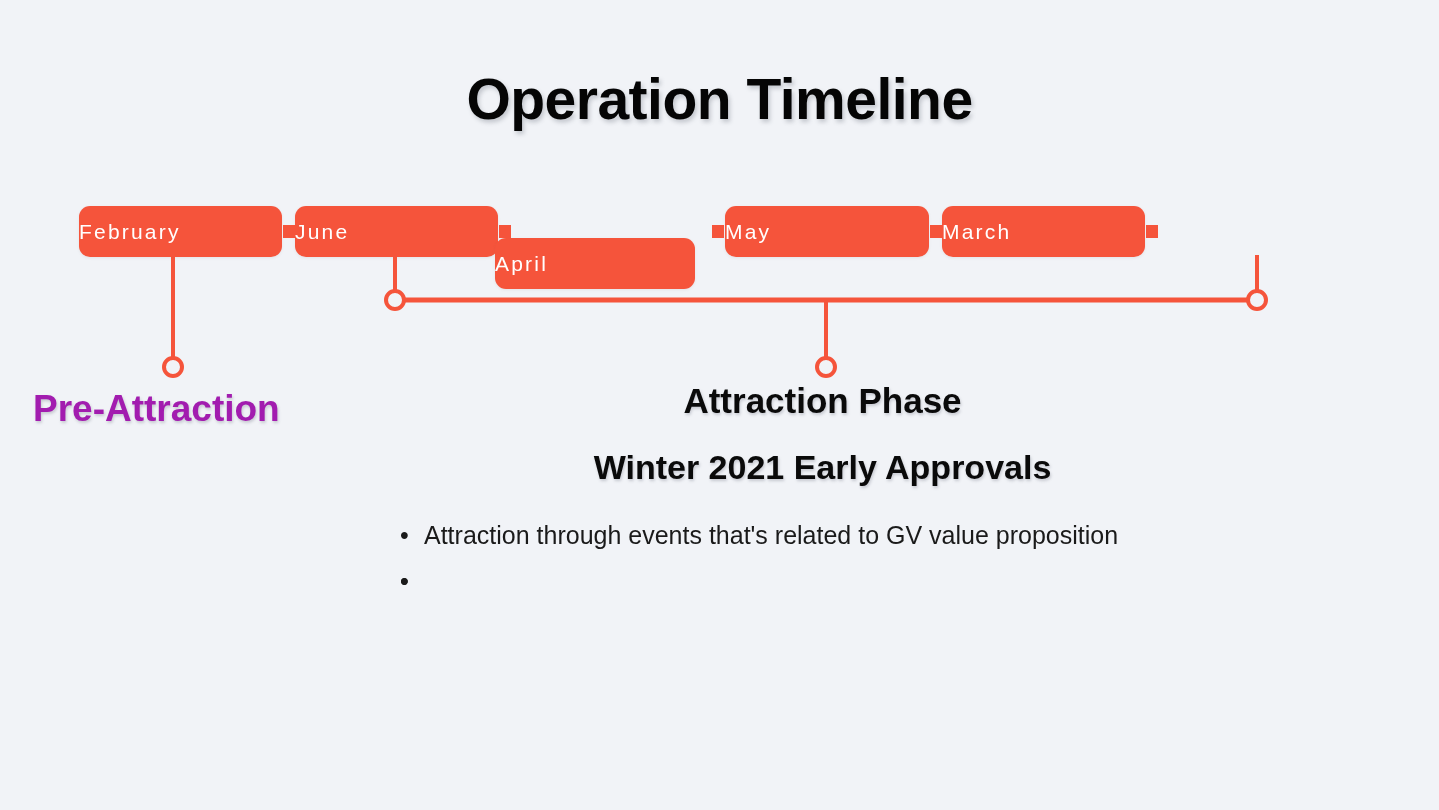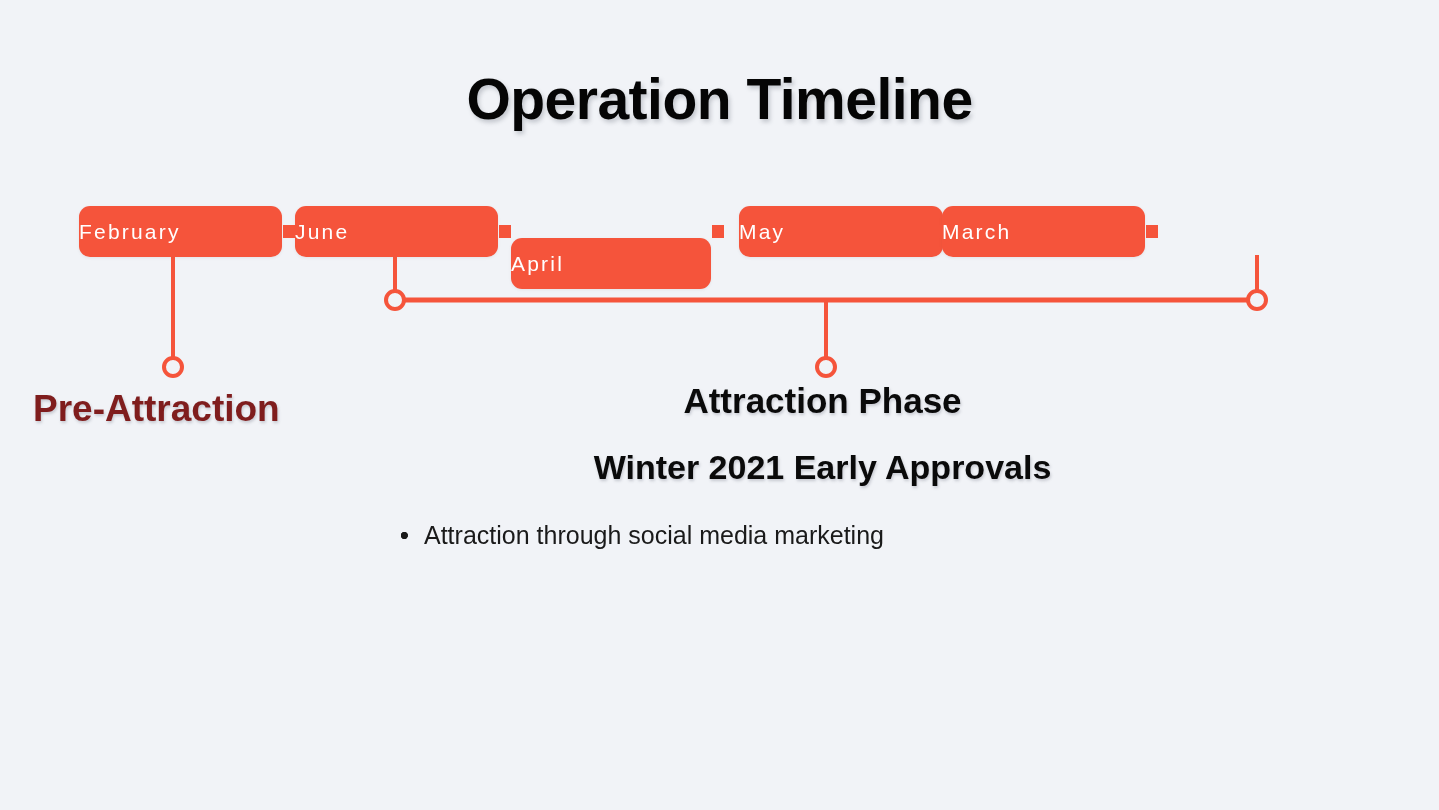--- a/index.html
+++ b/index.html
@@ -78,21 +78,21 @@
     pointer-events: none;
   }
 
   
   .label-pre {
     position: absolute;
     left: 33px;
     top: 388px;
     font-size: 37px;
     font-weight: bold;
-    color: #7f1d1d;
+    color: #a21caf;
     text-shadow: 1px 2px 3px rgba(90,95,110,0.28);
     white-space: nowrap;
   }
   .label-phase {
     position: absolute;
     left: 0;
     top: 381px;
     width: 1439px;
     text-align: center;
     transform: translateX(103px);
@@ -149,24 +149,24 @@
 
   <div class="title">Operation Timeline</div>
 
   <div class="timeline">
     <div class="month-bar" style="left:0px;width:203px;">
       <span>February</span>
     </div>
     <div class="month-bar" style="left:216px;width:203px;">
       <span>June</span>
     </div>
-    <div class="month-bar" style="left:432px;width:200px;margin-top:32px;">
+    <div class="month-bar" style="left:416px;width:200px;margin-top:32px;">
       <span>April</span>
     </div>
-    <div class="month-bar" style="left:660px;width:204px;">
+    <div class="month-bar" style="left:646px;width:204px;">
       <span>May</span>
     </div>
     <div class="month-bar" style="left:863px;width:203px;">
       <span>March</span>
     </div>
 
     <div class="bar-connector" style="left:204px;"></div>
     <div class="bar-connector" style="left:420px;"></div>
     <div class="bar-connector" style="left:633px;"></div>
     <div class="bar-connector" style="left:851px;"></div>
@@ -188,23 +188,23 @@
     <circle cx="826" cy="367" r="9" fill="#f1f3f7" stroke="#f5543b" stroke-width="4"></circle>
   </svg>
 
   <div class="label-pre">Pre-Attraction</div>
   <div class="label-phase">Attraction Phase</div>
   <div class="label-sub">Winter 2021 Early Approvals</div>
 
   <ul class="bullets">
     <li>
       <span class="dot">•</span>
+      <span>Attraction through events that's related to GV value proposition</span>
     </li>
     <li>
       <span class="dot">•</span>
     </li>
     <li>
       <span class="dot">•</span>
-      <span>Attraction through social media marketing</span>
     </li>
   </ul>
 
 </div>
 
 </body></html>

